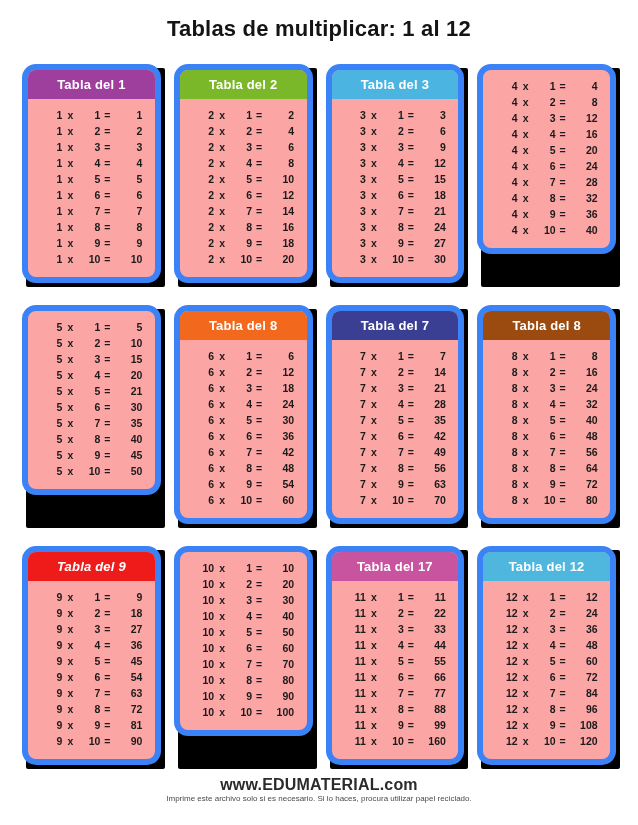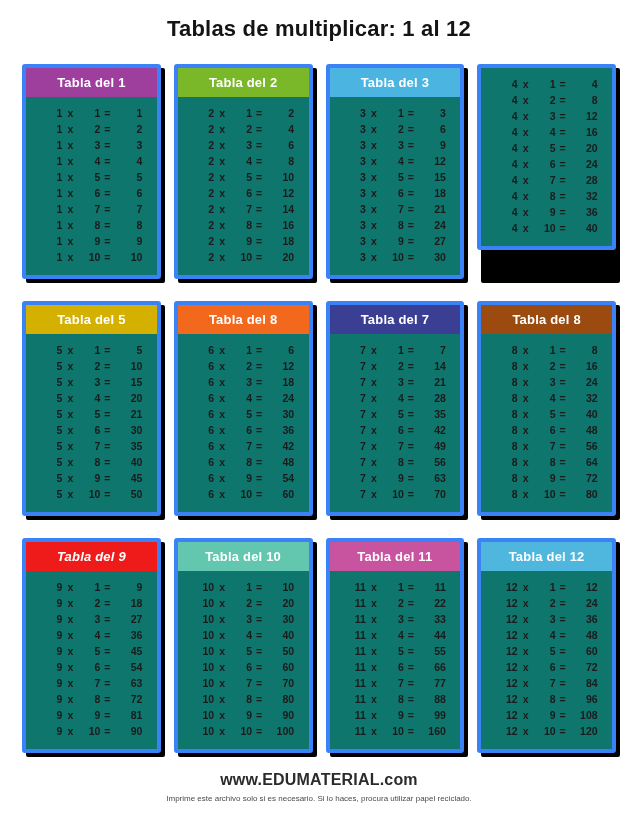--- a/index.html
+++ b/index.html
@@ -44,23 +44,23 @@
     position: absolute;
     left: 4px;
     top: 4px;
     right: -4px;
     bottom: -4px;
     background: #000000;
     border-radius: 2px;
   }
   .card-inner {
     position: relative;
-    border: 4px solid #3b82f6;
-    background: #0f766e;
-    border-radius: 3px;
+    border: 6px solid #3b82f6;
+    background: #fca5a5;
+    border-radius: 14px;
     overflow: hidden;
   }
   .card-header {
     text-align: center;
     color: #ffffff;
     font-weight: bold;
     font-size: 13px;
     padding: 7px 2px 7px 2px;
     letter-spacing: 0.2px;
     white-space: nowrap;
@@ -92,21 +92,20 @@
     bottom: 22px;
     text-align: center;
   }
   .site {
     font-size: 16px;
     font-weight: bold;
     color: #2b2b2b;
     letter-spacing: 0.2px;
   }
   .note {
-    margin-top: 5px;
     font-size: 8px;
     color: #4a4a4a;
   }
 </style>
 </head>
 <body>
 
 <div class="page">
   <h1 class="page-title">Tablas de multiplicar: 1 al 12</h1>
 
@@ -418,21 +417,20 @@
               <span class="cell c-b">10</span>
               <span class="cell c-eq">=</span>
               <span class="cell c-r">40</span>
             </div>
           </div>
         </div>
       </div>
       <div class="table-card">
         <div class="card-shadow"></div>
         <div class="card-inner">
-          <div class="card-header" style="background: rgb(212, 176, 0);">Tabla del 5</div>
           <div class="card-body">
             <div class="row">
               <span class="cell c-a">5</span>
               <span class="cell c-op">x</span>
               <span class="cell c-b">1</span>
               <span class="cell c-eq">=</span>
               <span class="cell c-r">5</span>
             </div>
             <div class="row">
               <span class="cell c-a">5</span>
@@ -808,21 +806,20 @@
               <span class="cell c-b">10</span>
               <span class="cell c-eq">=</span>
               <span class="cell c-r">90</span>
             </div>
           </div>
         </div>
       </div>
       <div class="table-card">
         <div class="card-shadow"></div>
         <div class="card-inner">
-          <div class="card-header" style="background: rgb(99, 198, 174);">Tabla del 10</div>
           <div class="card-body">
             <div class="row">
               <span class="cell c-a">10</span>
               <span class="cell c-op">x</span>
               <span class="cell c-b">1</span>
               <span class="cell c-eq">=</span>
               <span class="cell c-r">10</span>
             </div>
             <div class="row">
               <span class="cell c-a">10</span>
@@ -886,21 +883,21 @@
               <span class="cell c-b">10</span>
               <span class="cell c-eq">=</span>
               <span class="cell c-r">100</span>
             </div>
           </div>
         </div>
       </div>
       <div class="table-card">
         <div class="card-shadow"></div>
         <div class="card-inner">
-          <div class="card-header" style="background: rgb(200, 84, 159);">Tabla del 11</div>
+          <div class="card-header" style="background: rgb(200, 84, 159);">Tabla del 17</div>
           <div class="card-body">
             <div class="row">
               <span class="cell c-a">11</span>
               <span class="cell c-op">x</span>
               <span class="cell c-b">1</span>
               <span class="cell c-eq">=</span>
               <span class="cell c-r">11</span>
             </div>
             <div class="row">
               <span class="cell c-a">11</span>

